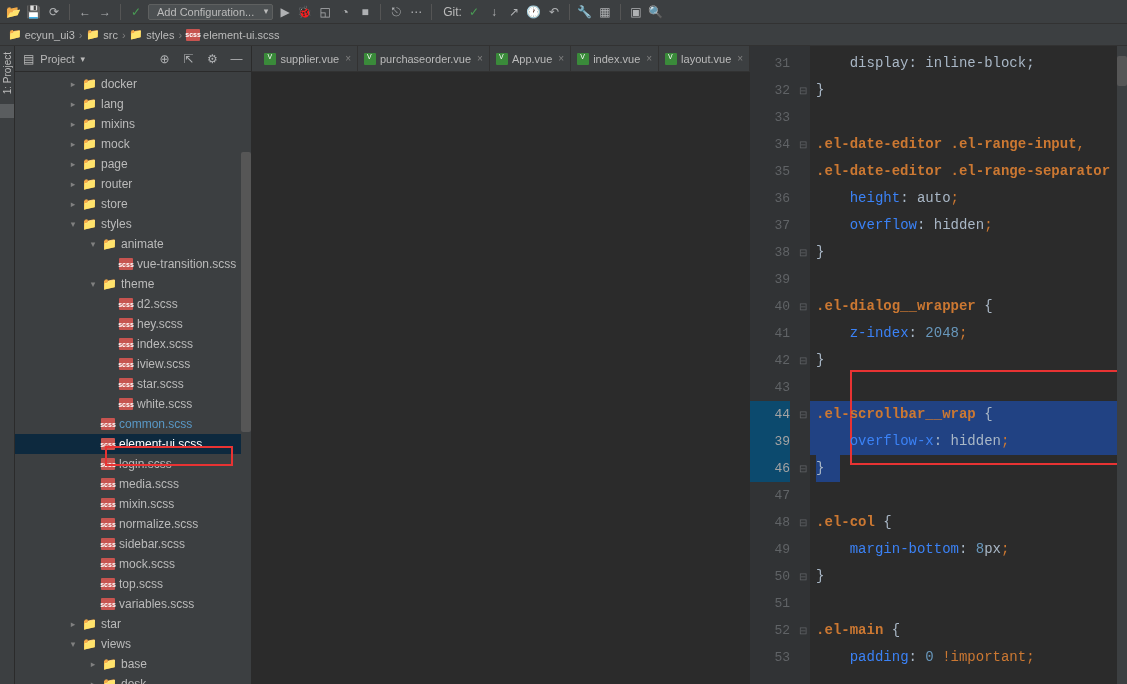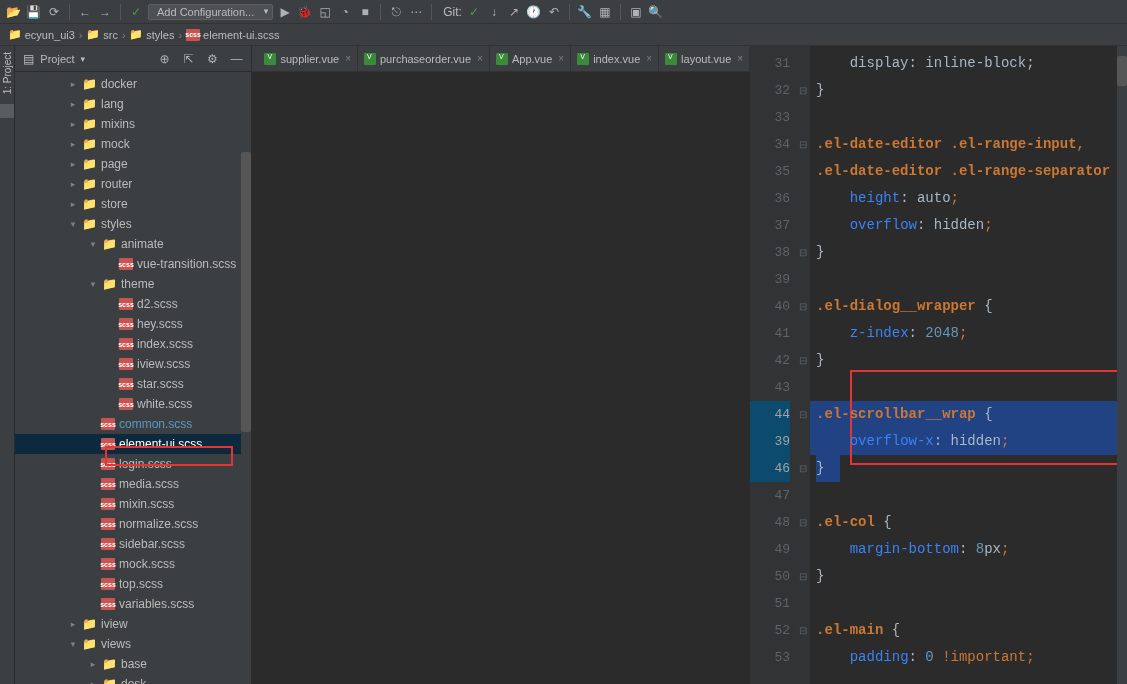--- a/index.html
+++ b/index.html
@@ -425,21 +425,21 @@
           <span class="scss-box">scss</span>
           <span class="label">top.scss</span>
         </div>
       <div class="tree-row" style="padding-left:86px">
           <span class="scss-box">scss</span>
           <span class="label">variables.scss</span>
         </div>
       <div class="tree-row" style="padding-left:52px">
           <span class="chev">▸</span>
           <span class="ficon folder-c">📁</span>
-          <span class="label">iview</span>
+          <span class="label">star</span>
         </div>
       <div class="tree-row" style="padding-left:52px">
           <span class="chev">▾</span>
           <span class="ficon folder-c">📁</span>
           <span class="label">views</span>
         </div>
       <div class="tree-row" style="padding-left:72px">
           <span class="chev">▸</span>
           <span class="ficon folder-c">📁</span>
           <span class="label">base</span>

